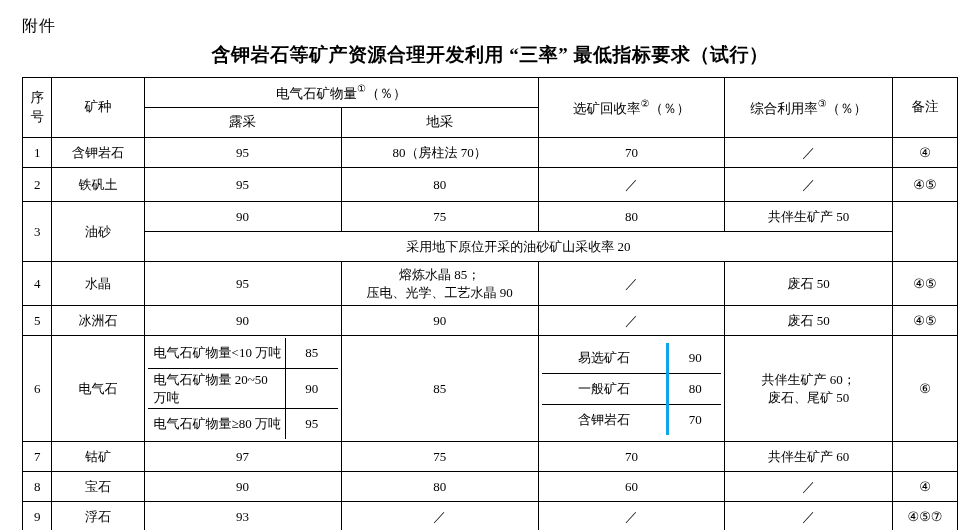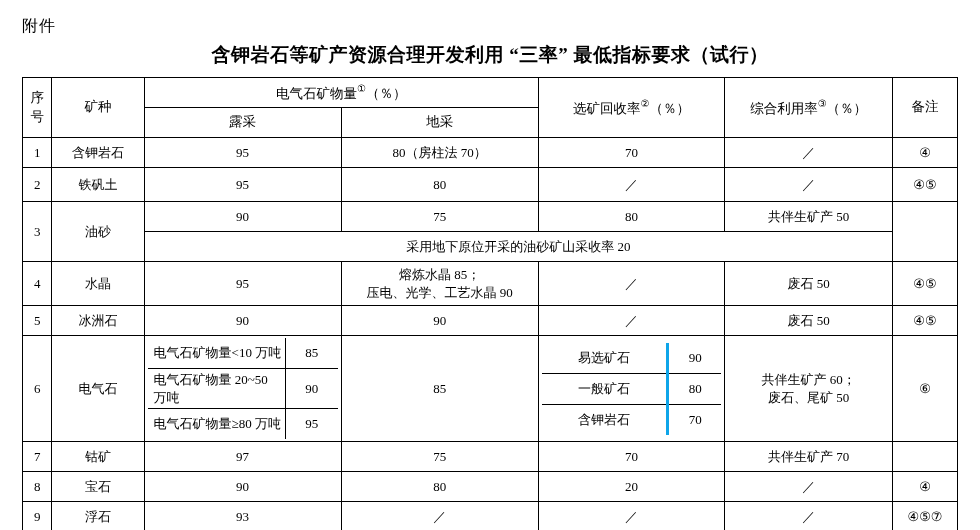--- a/index.html
+++ b/index.html
@@ -258,30 +258,30 @@
           </td>
           <td>⑥</td>
         </tr>
 
         <tr class="row-h">
           <td>7</td>
           <td>钴矿</td>
           <td>97</td>
           <td>75</td>
           <td>70</td>
-          <td>共伴生矿产 70</td>
+          <td>共伴生矿产 60</td>
           <td></td>
         </tr>
 
         <tr class="row-h">
           <td>8</td>
           <td>宝石</td>
           <td>90</td>
           <td>80</td>
-          <td>20</td>
+          <td>60</td>
           <td>／</td>
           <td>④</td>
         </tr>
 
         <tr class="row-h">
           <td>9</td>
           <td>浮石</td>
           <td>93</td>
           <td>／</td>
           <td>／</td>

